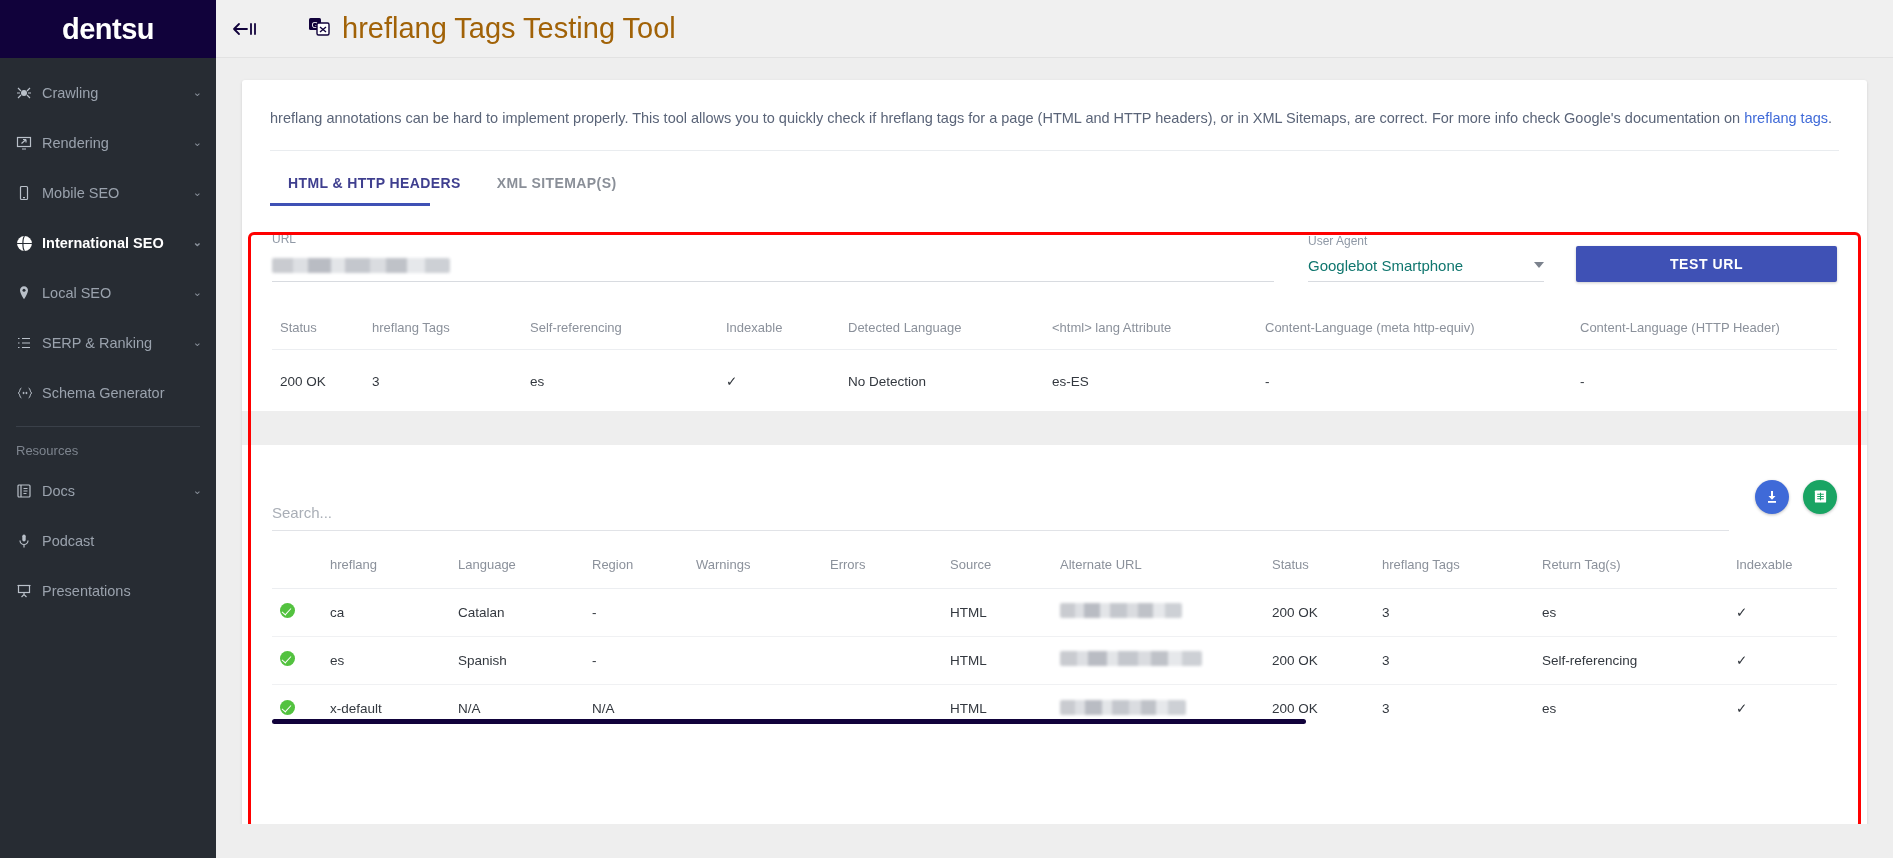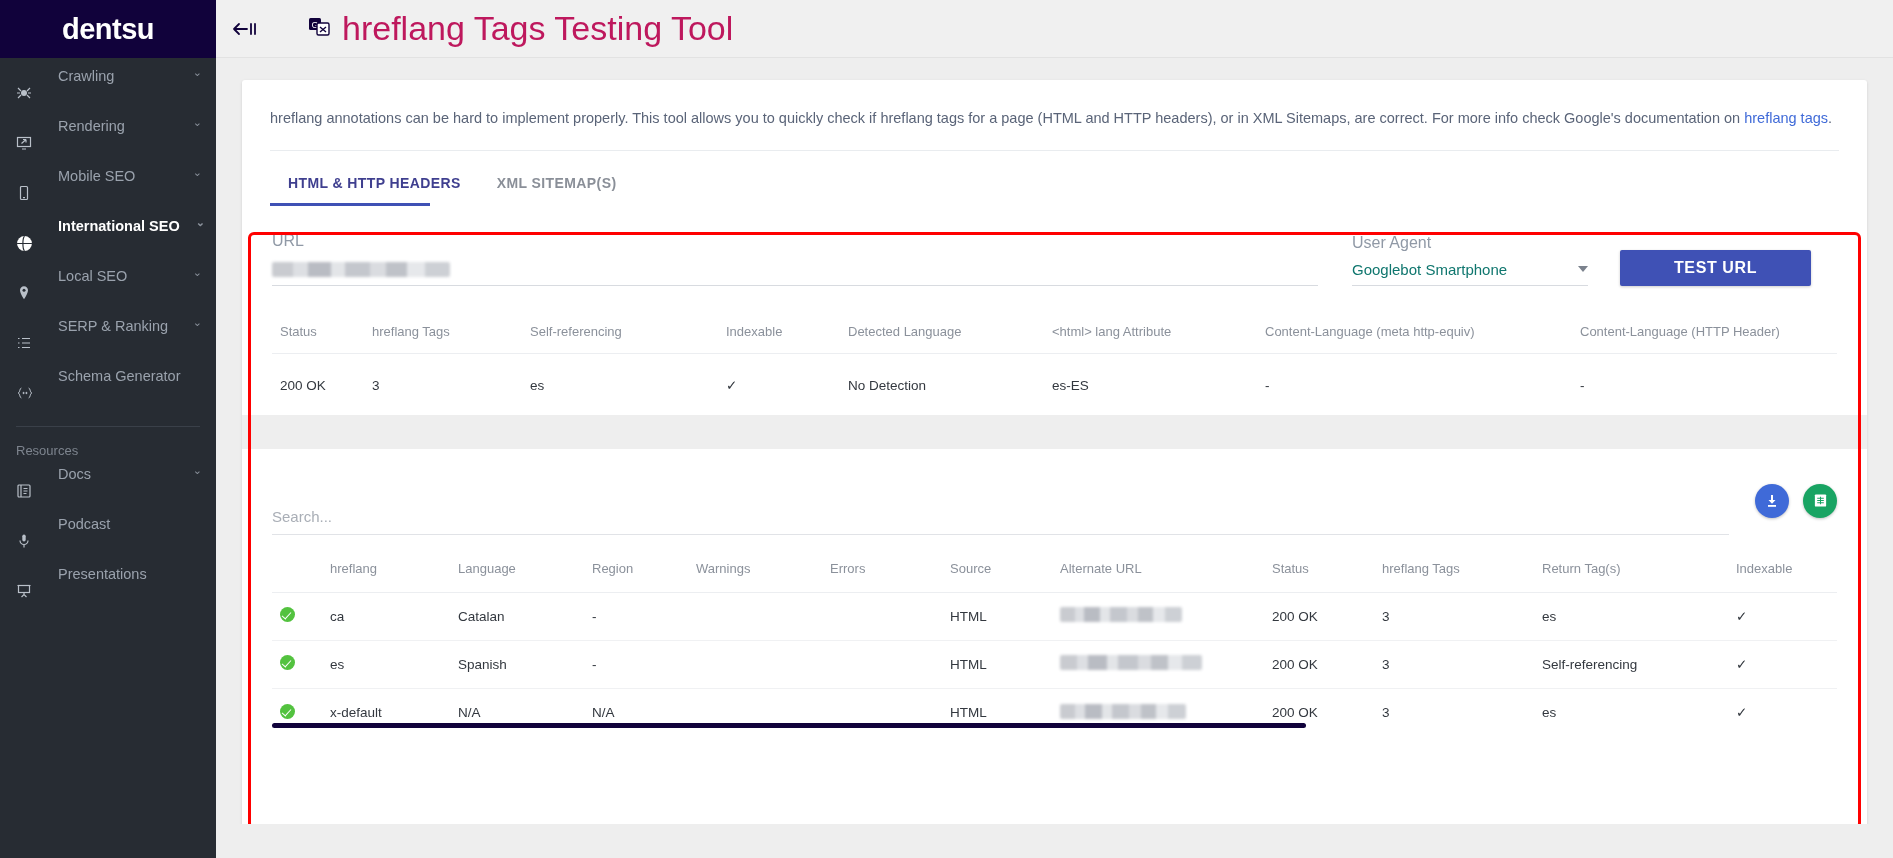--- a/index.html
+++ b/index.html
@@ -20,25 +20,24 @@
   .brand {
     height: 58px; background: #11023b;
     display: flex; align-items: center; justify-content: center;
   }
   .brand-text {
     color: #ffffff; font-size: 29px; font-weight: 700;
     letter-spacing: -0.5px; font-family: "Liberation Sans", sans-serif;
   }
   .nav { flex: 1; padding-top: 10px; overflow: hidden; }
   .nav-item {
-    display: flex; 
+    display: flex; align-items: center;
     height: 50px; padding: 0 14px 0 16px;
     color: #9aa2ad; font-size: 14.5px; cursor: pointer;
     position: relative;
-    gap: 16px;
   }
   .nav-item.active { color: #ffffff; font-weight: 600; }
   .nav-ico {
     width: 26px; min-width: 26px; display: flex;
     align-items: center; justify-content: flex-start;
     color: #b9c0c9;
   }
   .nav-item.active .nav-ico { color: #ffffff; }
   .nav-label { flex: 1; white-space: nowrap; }
   .chev {
@@ -57,21 +56,21 @@
   .topbar {
     height: 58px; background: #f0f0f0; display: flex; align-items: center;
     border-bottom: 1px solid #e2e2e2;
   }
   .collapse-btn {
     width: 56px; height: 58px; display: flex; align-items: center;
     justify-content: center; cursor: pointer; color: #11023b;
   }
   .page-head { display: flex; align-items: center; gap: 12px; padding-left: 36px; }
   .page-title {
-    font-size: 34px; color: #be185d; font-weight: 400;
+    font-size: 29px; color: #a16207; font-weight: 400;
     font-family: "Liberation Sans", sans-serif;
   }
 
   .content { flex: 1; padding: 22px 26px 0 26px; overflow: hidden; }
   .card {
     background: #ffffff; border-radius: 3px;
     box-shadow: 0 1px 3px rgba(0,0,0,.13);
     position: relative;
     height: 760px;
   }
@@ -98,21 +97,21 @@
   .annot {
     position: absolute;
     left: 6px; top: 152px; right: 6px; bottom: 11px;
     border: 3px solid #ff0000; border-radius: 6px;
     pointer-events: none; z-index: 30;
   }
 
   .panel-a { padding: 26px 30px 0 30px; }
   .form-row { display: flex; align-items: flex-end; gap: 0; }
   .field-url { flex: 1; max-width: 1046px; }
-  .flabel { font-size: 16px; color: #9099a6; margin-bottom: 7px; }
+  .flabel { font-size: 12px; color: #9099a6; margin-bottom: 7px; }
   .uline {
     border: none; border-bottom: 1px solid #d8dbe0; width: 100%;
     font-size: 15px; color: #33383f; background: transparent;
     padding: 4px 0 7px 0; outline: none;
     font-family: "Liberation Sans", sans-serif;
   }
   .redacted {
     display: inline-block; height: 15px; border-radius: 2px;
     background: linear-gradient(90deg,#c9cbd0 0 12%,#dddfe3 12% 20%,#b9bcc3 20% 33%,
       #e3e5e8 33% 41%,#c4c7cd 41% 55%,#dadce0 55% 64%,#bfc2c8 64% 76%,
@@ -124,22 +123,22 @@
     display: flex; align-items: center; justify-content: space-between;
     border-bottom: 1px solid #d8dbe0; padding: 2px 0 7px 0; cursor: pointer;
   }
   .sel-val { font-size: 15px; color: #0f766e; }
   .caret {
     width: 0; height: 0; border-left: 5px solid transparent;
     border-right: 5px solid transparent; border-top: 6px solid #7b828d;
   }
   .btn-test {
     margin-left: 32px; background: #3f51b5; color: #ffffff;
-    border: none; border-radius: 2px; height: 36px; width: 191px;
-    font-size: 16px; font-weight: 700; letter-spacing: .6px; cursor: pointer;
+    border: none; border-radius: 2px; height: 36px; width: 261px;
+    font-size: 14px; font-weight: 700; letter-spacing: .6px; cursor: pointer;
     box-shadow: 0 1px 3px rgba(0,0,0,.2);
     font-family: "Liberation Sans", sans-serif;
   }
 
   table { border-collapse: collapse; width: 100%; }
   .tbl1 { margin-top: 38px; table-layout: fixed; }
   .tbl1 th {
     text-align: left; font-size: 13px; color: #8b919b; font-weight: 400;
     padding: 0 8px 14px 8px; border-bottom: 1px solid #eceef1; white-space: nowrap;
   }

